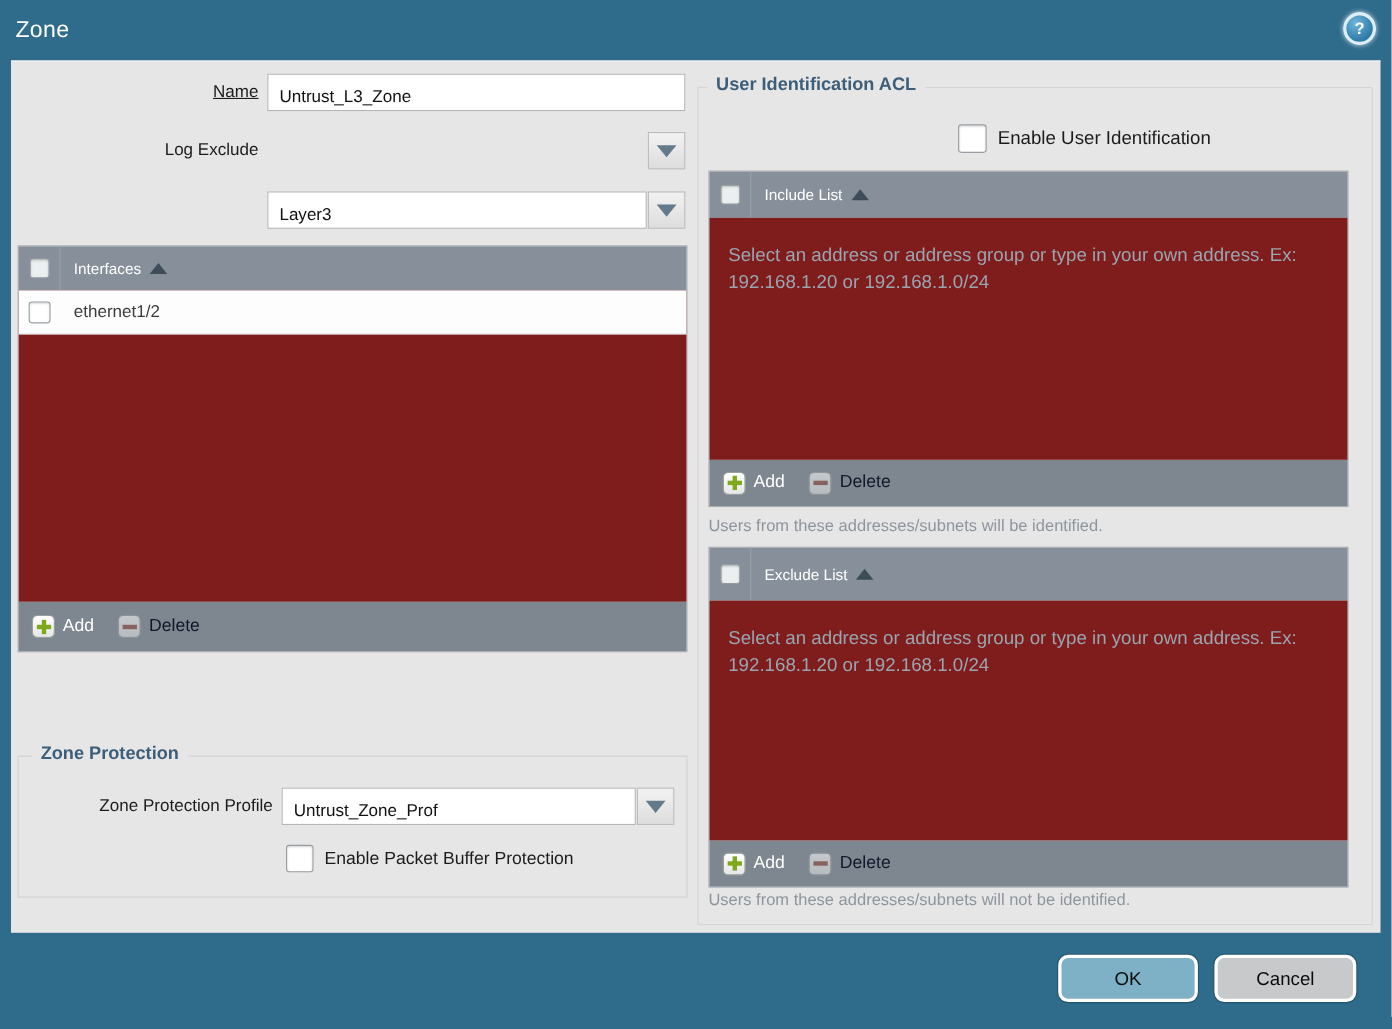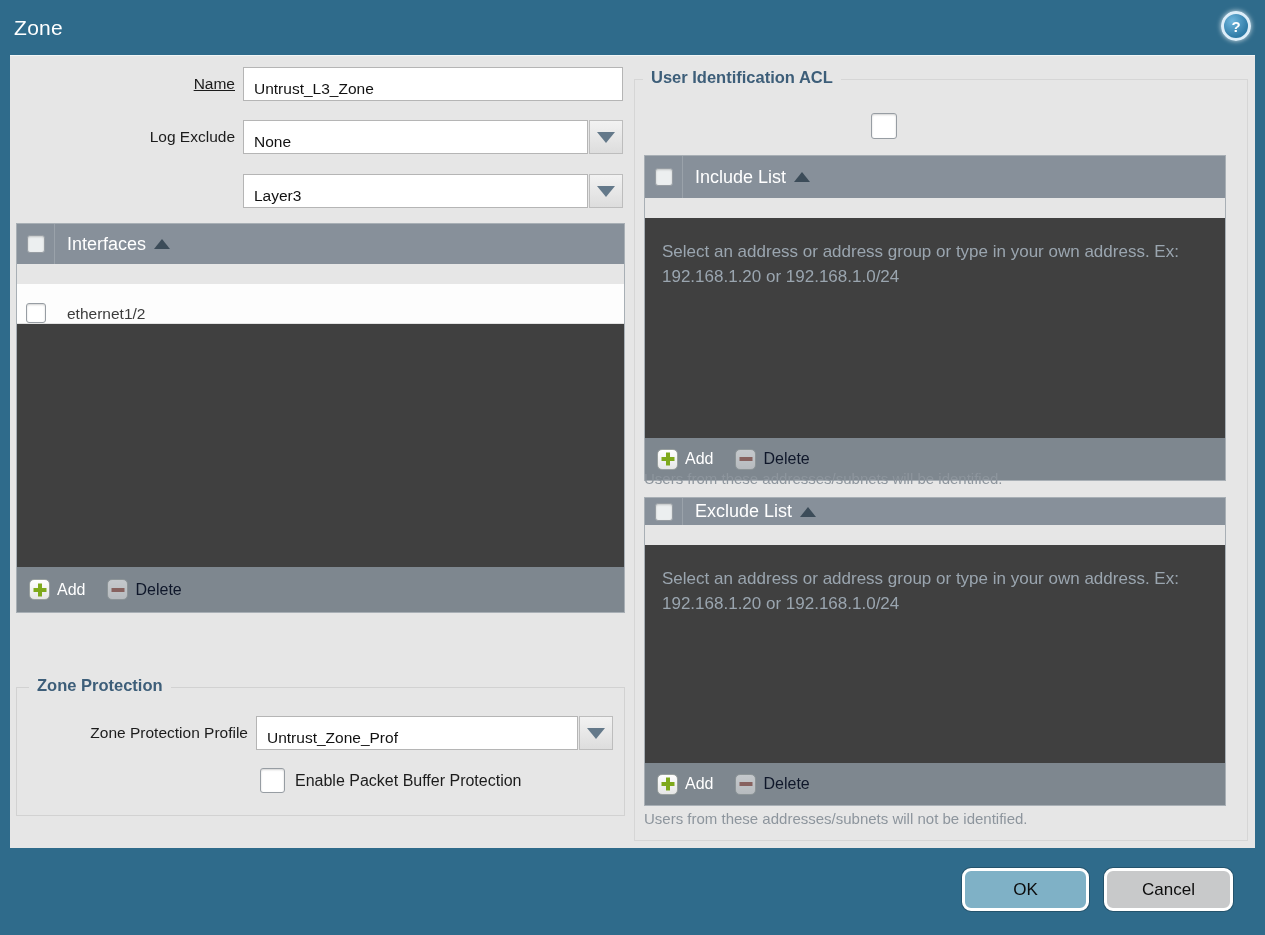--- a/index.html
+++ b/index.html
@@ -20,24 +20,24 @@
   .input { position:absolute; height:34px; background:#ffffff; border:1px solid #b5b5b5; font-size:15.5px; color:#111;
     line-height:32px; padding:5px 10px; overflow:hidden; white-space:nowrap; }
   .drop-btn { position:absolute; width:34px; height:34px; background:linear-gradient(#f2f2f2,#dddddd);
     border:1px solid #bdbdbd; display:flex; align-items:center; justify-content:center; cursor:pointer; }
   .arrow-down { width:0; height:0; border-left:9px solid transparent; border-right:9px solid transparent; border-top:11px solid #64798a; }
 
   
   .grid { position:absolute; border:1px solid #a8afb5; }
   .grid-header { display:flex; align-items:stretch; background:#87909a; height:40px; }
   .grid-header .cb-cell { width:38px; display:flex; align-items:center; justify-content:center; border-right:1px solid #9aa2aa; }
-  .grid-header .hdr-label { display:flex; align-items:center; gap:8px; padding-left:12px; color:#ffffff; font-size:18px;text-align:center; }
+  .grid-header .hdr-label { display:flex; align-items:center; gap:8px; padding-left:12px; color:#ffffff; font-size:14px;text-align:center; }
   .tri-up { width:0; height:0; border-left:8px solid transparent; border-right:8px solid transparent; border-bottom:10px solid #3c4c59; }
-  .grid-body { background:#404040; position:relative;margin-top:20px; }
-  .grid-row { display:flex; align-items:flex-end; height:40px; background:#fdfdfd; border-bottom:1px solid #e3e3e3; }
+  .grid-body { background:#7f1d1d; position:relative; }
+  .grid-row { display:flex; align-items:center; height:40px; background:#fdfdfd; border-bottom:1px solid #e3e3e3; }
   .grid-row .cb-cell { width:38px; display:flex; align-items:center; justify-content:center; }
   .grid-row .row-label { font-size:15.5px; color:#3c3c3c; padding-left:12px; }
   .grid-toolbar { display:flex; align-items:center; gap:22px; background:#7e878f; padding-left:12px; }
   .tb-item { display:flex; align-items:center; gap:7px; cursor:pointer; }
   .tb-item .tb-label { font-size:16px; }
   .tb-add .tb-label { color:#ffffff; }
   .tb-del { cursor:default; }
   .tb-del .tb-label { color:#0f172a; }
   .icon-box { width:21px; height:21px; border-radius:5px; background:linear-gradient(#ffffff,#e6e6e6);
     border:1px solid #99a09f; position:relative; }
@@ -78,21 +78,20 @@
   <div class="help-icon">
       <span>?</span>
     </div>
 
   <div class="panel">
 
     <div class="flabel" style="left:20px; width:205px; top:11px;text-decoration:underline;">Name</div>
     <div class="input" style="left:233px; top:11px; width:380px;">Untrust_L3_Zone</div>
 
     <div class="flabel" style="left:20px; width:205px; top:64px;">Log Exclude</div>
-    <div class="input" style="left:233px; top:64px; width:345px;">None</div>
     <div class="drop-btn" style="left:579px; top:64px;">
         <span class="arrow-down"></span>
       </div>
 
     <div class="input" style="left:233px; top:118px; width:345px;">Layer3</div>
     <div class="drop-btn" style="left:579px; top:118px;">
         <span class="arrow-down"></span>
       </div>
 
     <div class="grid" style="left:6px; top:167px; width:609px;">
@@ -133,20 +132,21 @@
           <span class="arrow-down"></span>
         </div>
       <span class="checkbox cb-25" style="position:absolute; left:243px; top:80px;"></span>
       <div class="chk-label" style="left:278px; top:80px; line-height:25px; font-size:16px;">Enable Packet Buffer Protection</div>
     </div>
 
     <div class="fset" style="left:624px; top:23px; width:614px; height:762px; border-color:#d6d6d6;">
       <div class="fset-legend" style="left:8px;">User Identification ACL</div>
 
       <span class="checkbox cb-26" style="position:absolute; left:236px; top:33px;"></span>
+      <div class="chk-label" style="left:272px; top:33px; line-height:26px; font-size:17px;">Enable User Identification</div>
 
       <div class="grid" style="left:9px; top:75px; width:582px;">
         <div class="grid-header" style="height:42px;">
           <div class="cb-cell">
               <span class="checkbox cb-18"></span>
             </div>
           <div class="hdr-label">
             <span>Include List</span>
             <span class="tri-up"></span>
           </div>
@@ -161,21 +161,21 @@
           </div>
           <div class="tb-item tb-del">
             <span class="icon-box minus"></span>
             <span class="tb-label">Delete</span>
           </div>
         </div>
       </div>
       <div class="caption" style="left:9px; top:390px;">Users from these addresses/subnets will be identified.</div>
 
       <div class="grid" style="left:9px; top:417px; width:582px;">
-        <div class="grid-header" style="height:27px;">
+        <div class="grid-header" style="height:48px;">
           <div class="cb-cell">
               <span class="checkbox cb-18"></span>
             </div>
           <div class="hdr-label">
             <span>Exclude List</span>
             <span class="tri-up"></span>
           </div>
         </div>
         <div class="grid-body" style="height:218px;">
           <div class="placeholder-text">Select an address or address group or type in your own address. Ex: 192.168.1.20 or 192.168.1.0/24</div>

